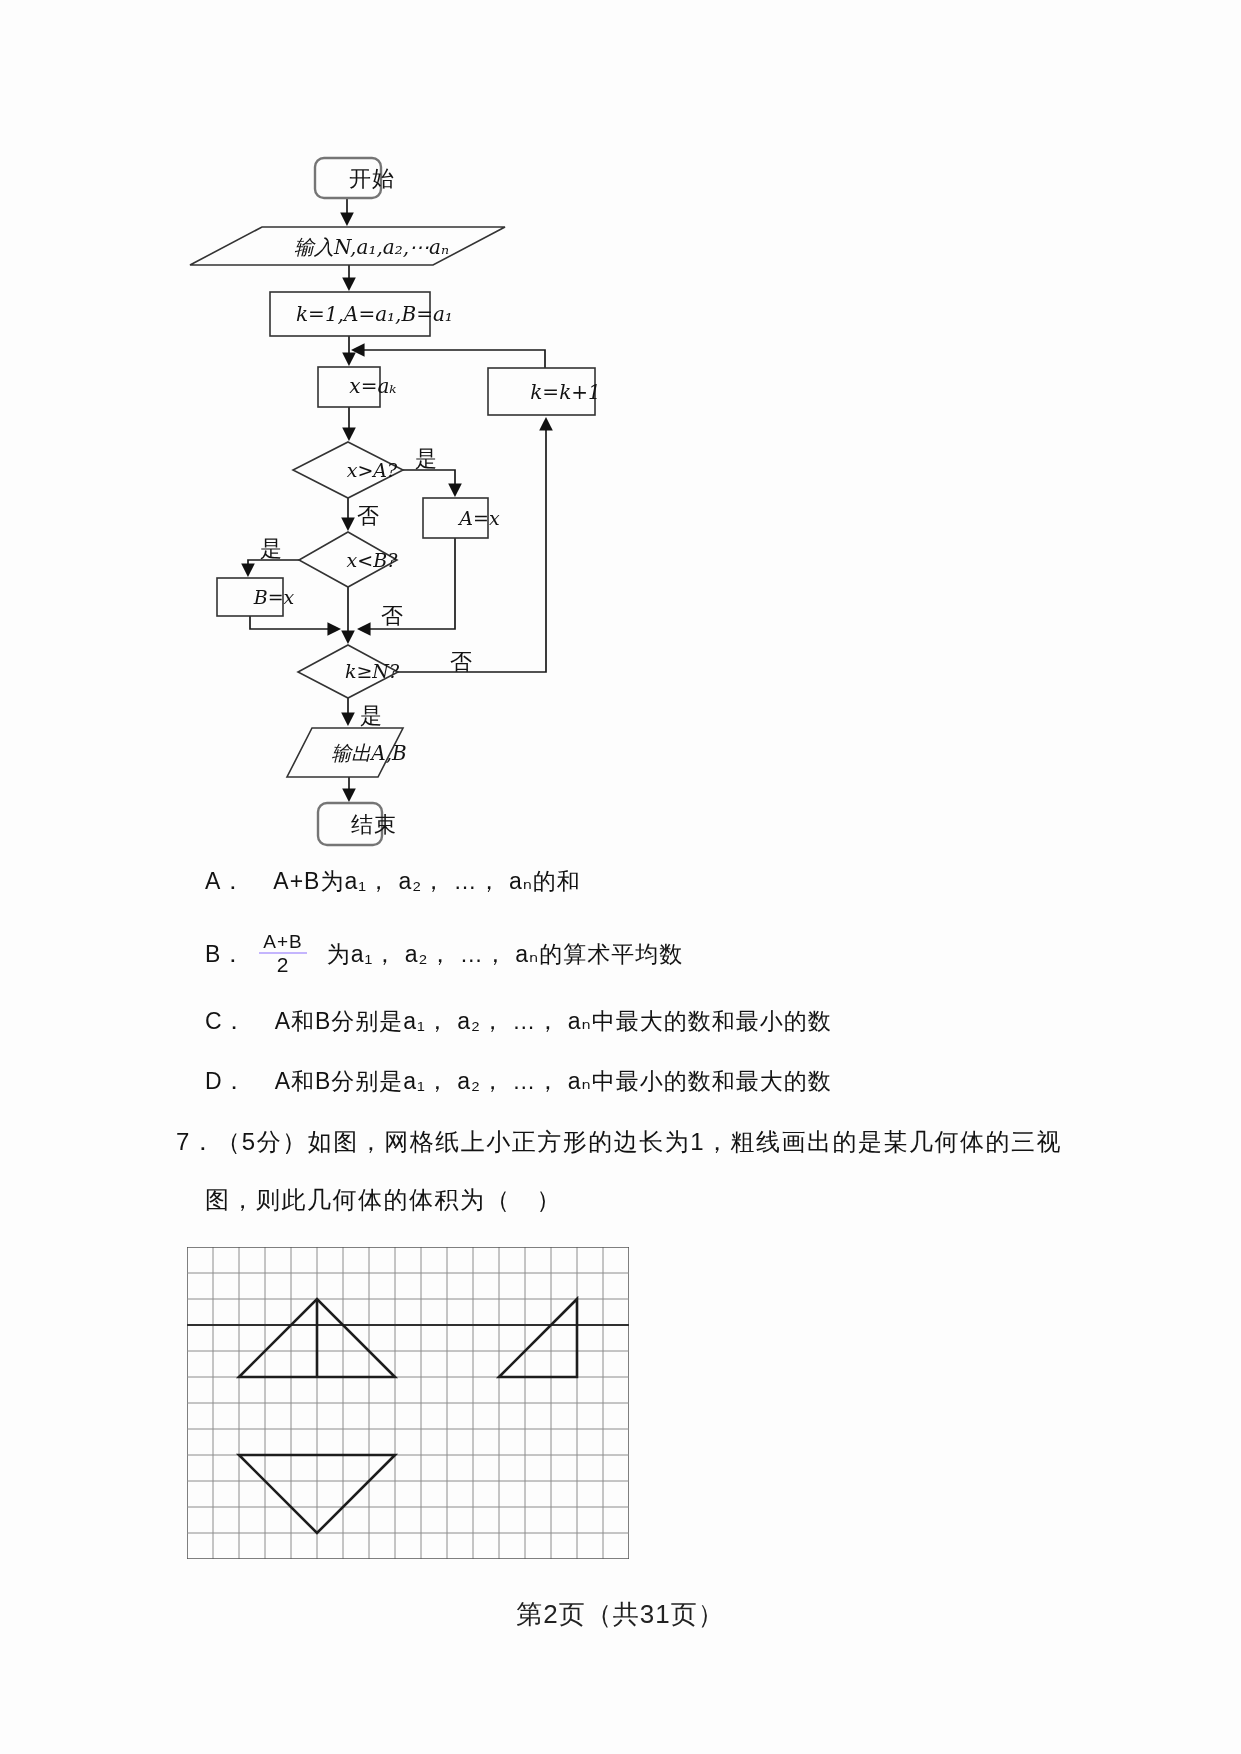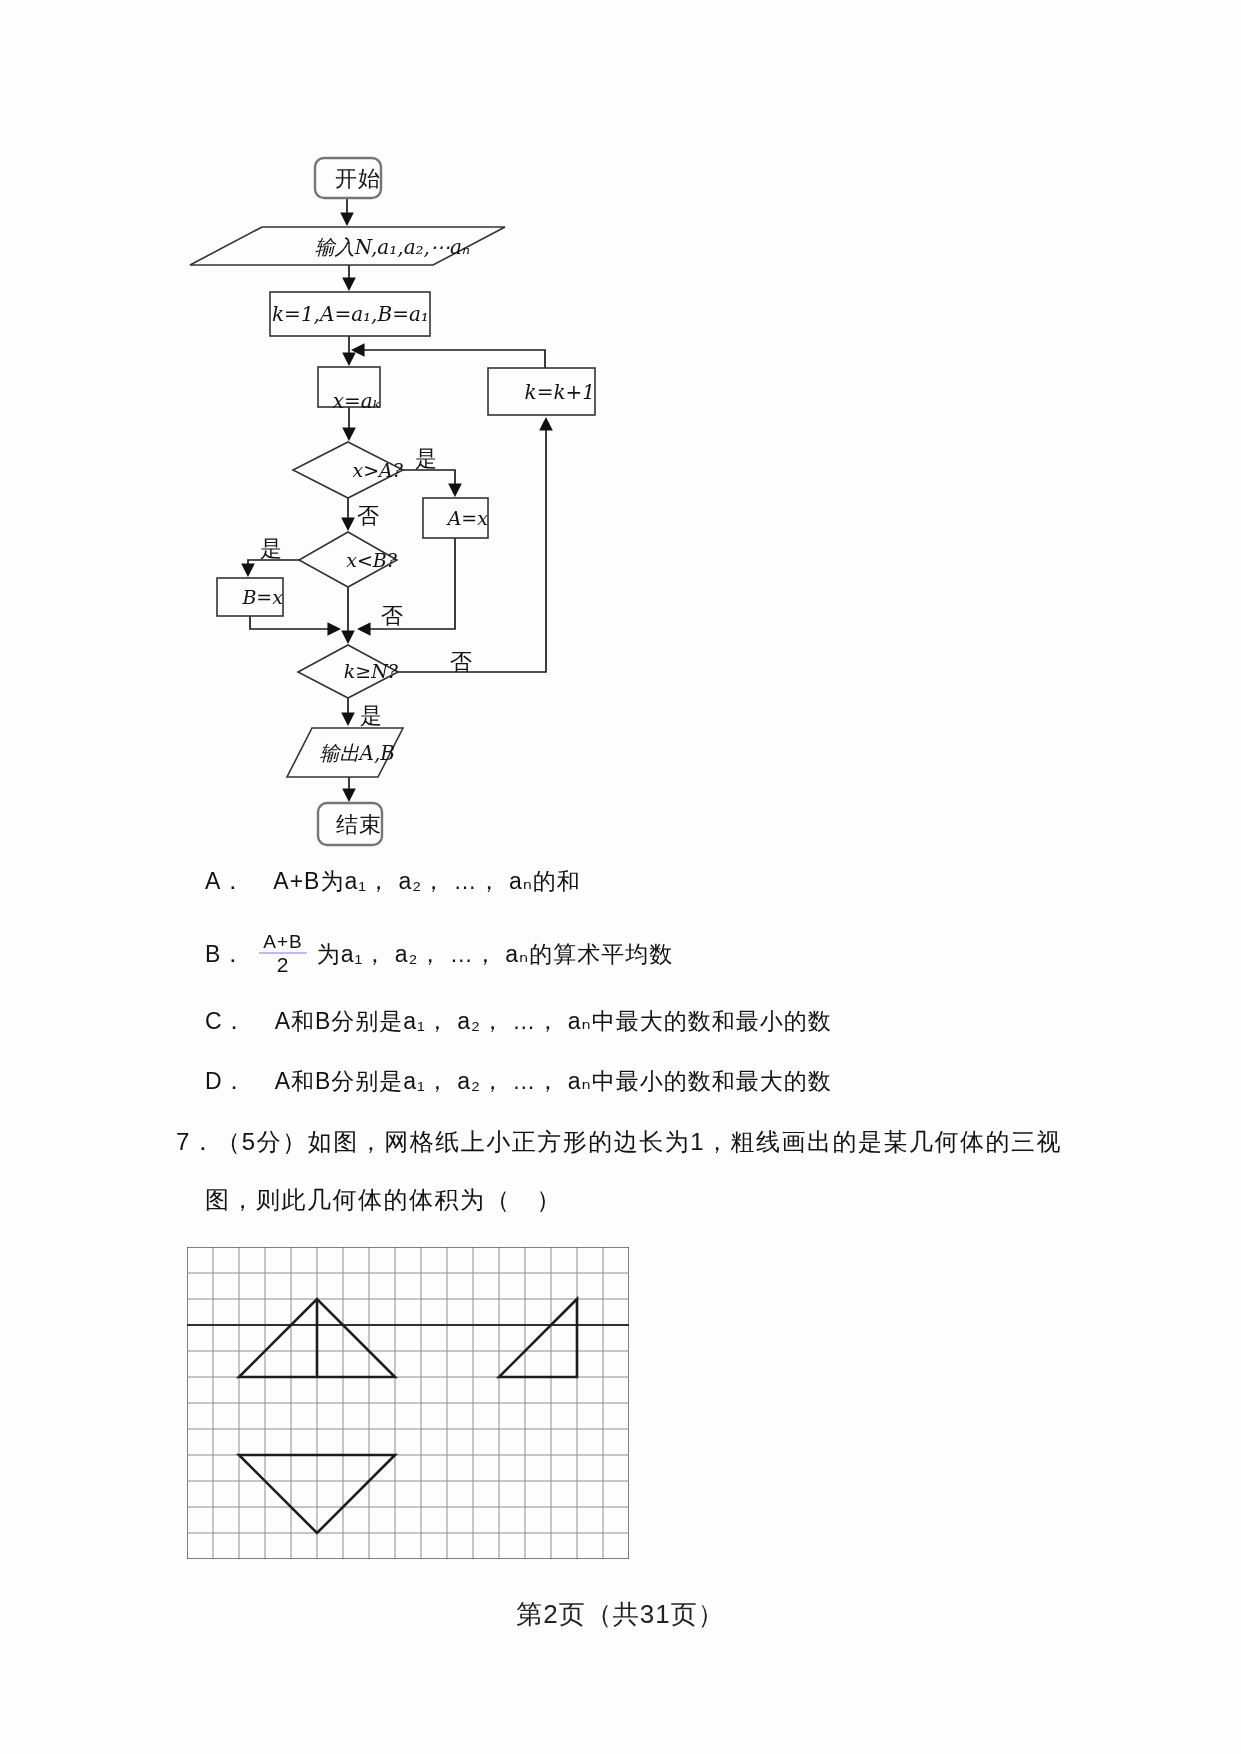--- a/index.html
+++ b/index.html
@@ -7,32 +7,32 @@
     position:relative;width:1241px;height:1754px;margin:0 auto;
     background:#fdfdfd;color:#131313;
     font-family:"Liberation Sans","DejaVu Sans",sans-serif;
     overflow:hidden;
   }
   svg{position:absolute;left:0;top:0;}
   
   .fc-line{stroke:#1a1a1a;stroke-width:1.7;fill:none;}
   .fc-box{stroke:#333;stroke-width:1.6;fill:#fdfdfd;}
   .fc-term{stroke:#757575;stroke-width:2.4;fill:#fdfdfd;}
-  .fc-label{position:absolute;text-align:right;font-size:20px;line-height:1.1;white-space:nowrap;}
+  .fc-label{position:absolute;text-align:center;font-size:20px;line-height:1.1;white-space:nowrap;margin-left:24px;}
   .math{font-family:"DejaVu Serif","Liberation Serif",serif;font-style:italic;}
   .cn{font-size:22px;letter-spacing:1px;}
   .edge{position:absolute;font-size:22px;width:30px;text-align:center;}
   
   .opt{position:absolute;left:205px;font-size:23px;letter-spacing:1px;white-space:nowrap;}
   .opt .opt-text{margin-left:28px;}
   .opt-b{display:flex;align-items:center;height:64px;}
   .frac{display:inline-block;text-align:center;vertical-align:middle;margin:0 4px 0 14px;line-height:1.05;}
   .frac .num{display:block;font-size:19px;border-bottom:2px solid #c4b5fd;padding:0 4px 1px;}
   .frac .den{display:block;font-size:21px;}
-  .opt-b .opt-text{margin-left:6px;text-align:center;}
+  .opt-b .opt-text{margin-left:16px;text-align:center;}
   
   .qline{position:absolute;font-size:24px;letter-spacing:1.5px;white-space:nowrap;}
   
   .gl{stroke:#8c8c8c;stroke-width:1;}
   .glb{stroke:#555;stroke-width:1.5;}
   .glt{stroke:#303030;stroke-width:2.2;}
   .vshape{stroke:#1d1d1d;stroke-width:2.6;fill:none;stroke-linejoin:miter;}
   
   .footer{position:absolute;top:1597px;left:0;width:100%;text-align:center;
     font-size:26px;letter-spacing:1px;color:#222;}
@@ -74,21 +74,21 @@
     <polygon class="fc-box" points="348,532 397,560 348,587 299,560"></polygon>
     <rect class="fc-box" x="217" y="578" width="66" height="38"></rect>
     <polygon class="fc-box" points="348,645 398,672 348,698 298,672"></polygon>
     <polygon class="fc-box" points="312,728 403,728 378,777 287,777"></polygon>
     <rect class="fc-term" x="318" y="803" width="64" height="42" rx="9"></rect>
   </svg>
 
   <div class="fc-label cn" style="left:315px;top:167px;width:66px;">开始</div>
   <div class="fc-label math" style="left:225px;top:236px;width:245px;">输入N,a₁,a₂,⋯aₙ</div>
   <div class="fc-label math" style="left:272px;top:303px;width:129px;">k=1,A=a₁,B=a₁</div>
-  <div class="fc-label math" style="left:318px;top:390px;width:62px;">x=aₖ</div>
+  <div class="fc-label math" style="left:318px;top:375px;width:62px;">x=aₖ</div>
   <div class="fc-label math" style="left:488px;top:381px;width:107px;">k=k+1</div>
   <div class="fc-label math" style="left:293px;top:460px;width:110px;font-size:19px;">x&gt;A?</div>
   <div class="fc-label math" style="left:423px;top:508px;width:65px;font-size:19px;">A=x</div>
   <div class="fc-label math" style="left:299px;top:550px;width:98px;font-size:19px;">x&lt;B?</div>
   <div class="fc-label math" style="left:217px;top:587px;width:66px;font-size:19px;">B=x</div>
   <div class="fc-label math" style="left:298px;top:661px;width:100px;font-size:19px;">k≥N?</div>
   <div class="fc-label math" style="left:295px;top:742px;width:100px;">输出A,B</div>
   <div class="fc-label cn" style="left:318px;top:813px;width:64px;">结束</div>
 
   <div class="edge" style="left:411px;top:444px;">是</div>

